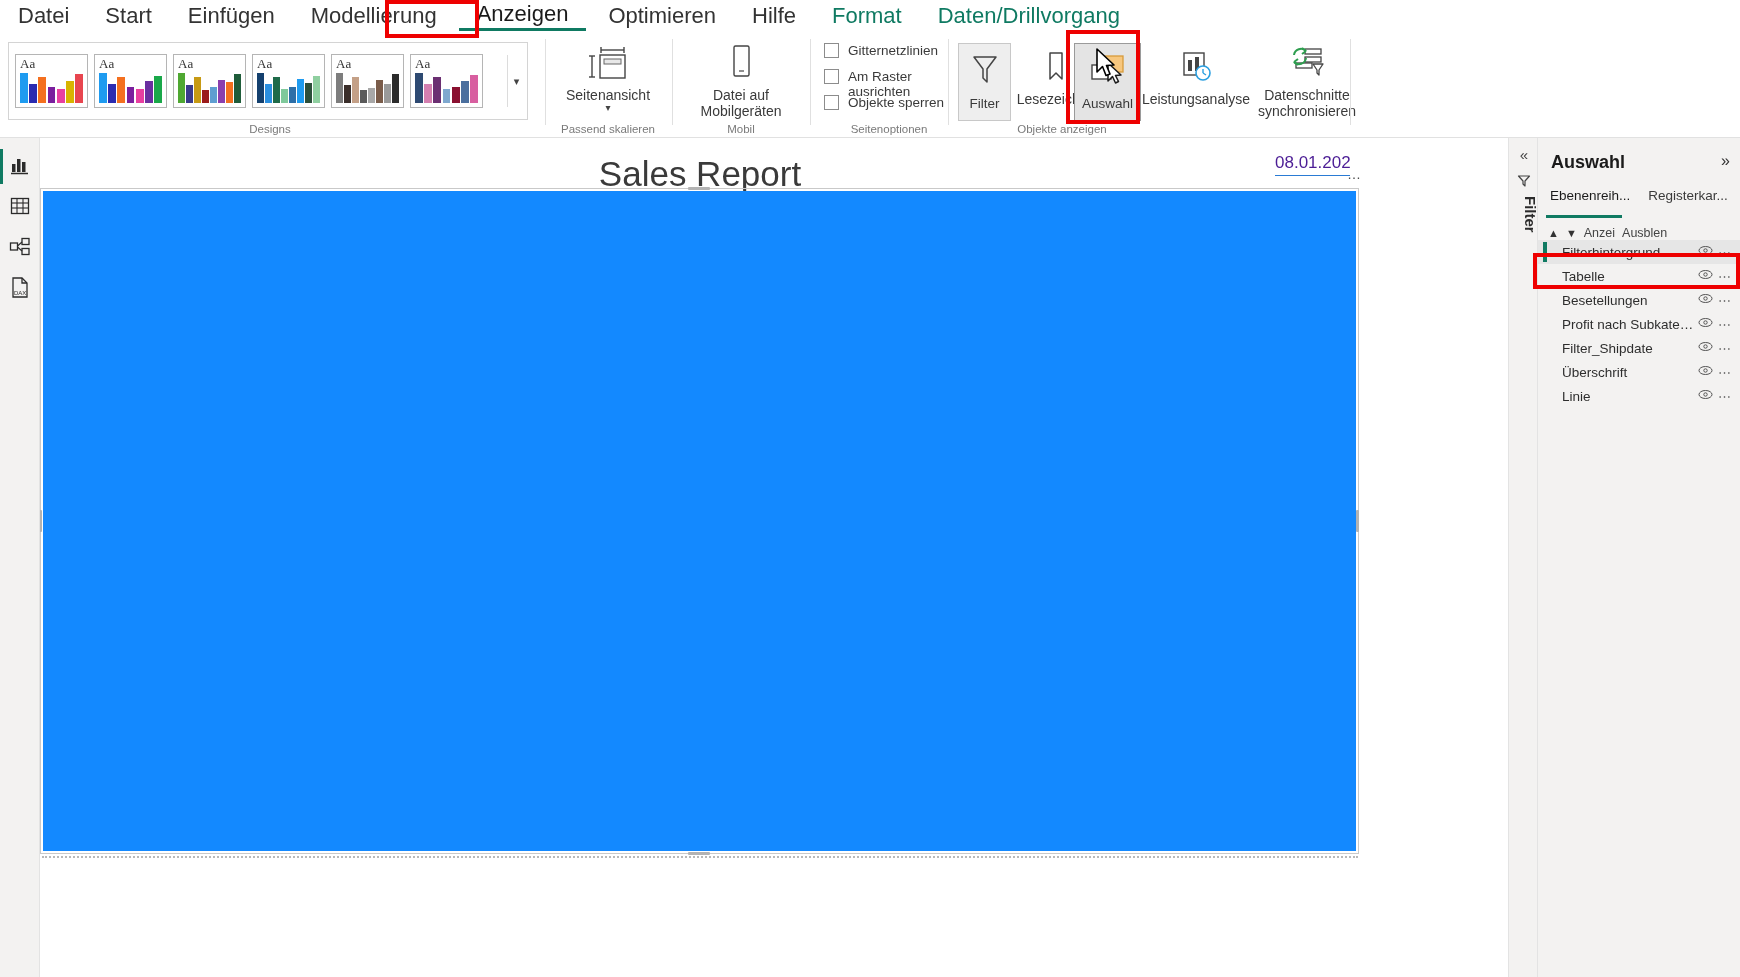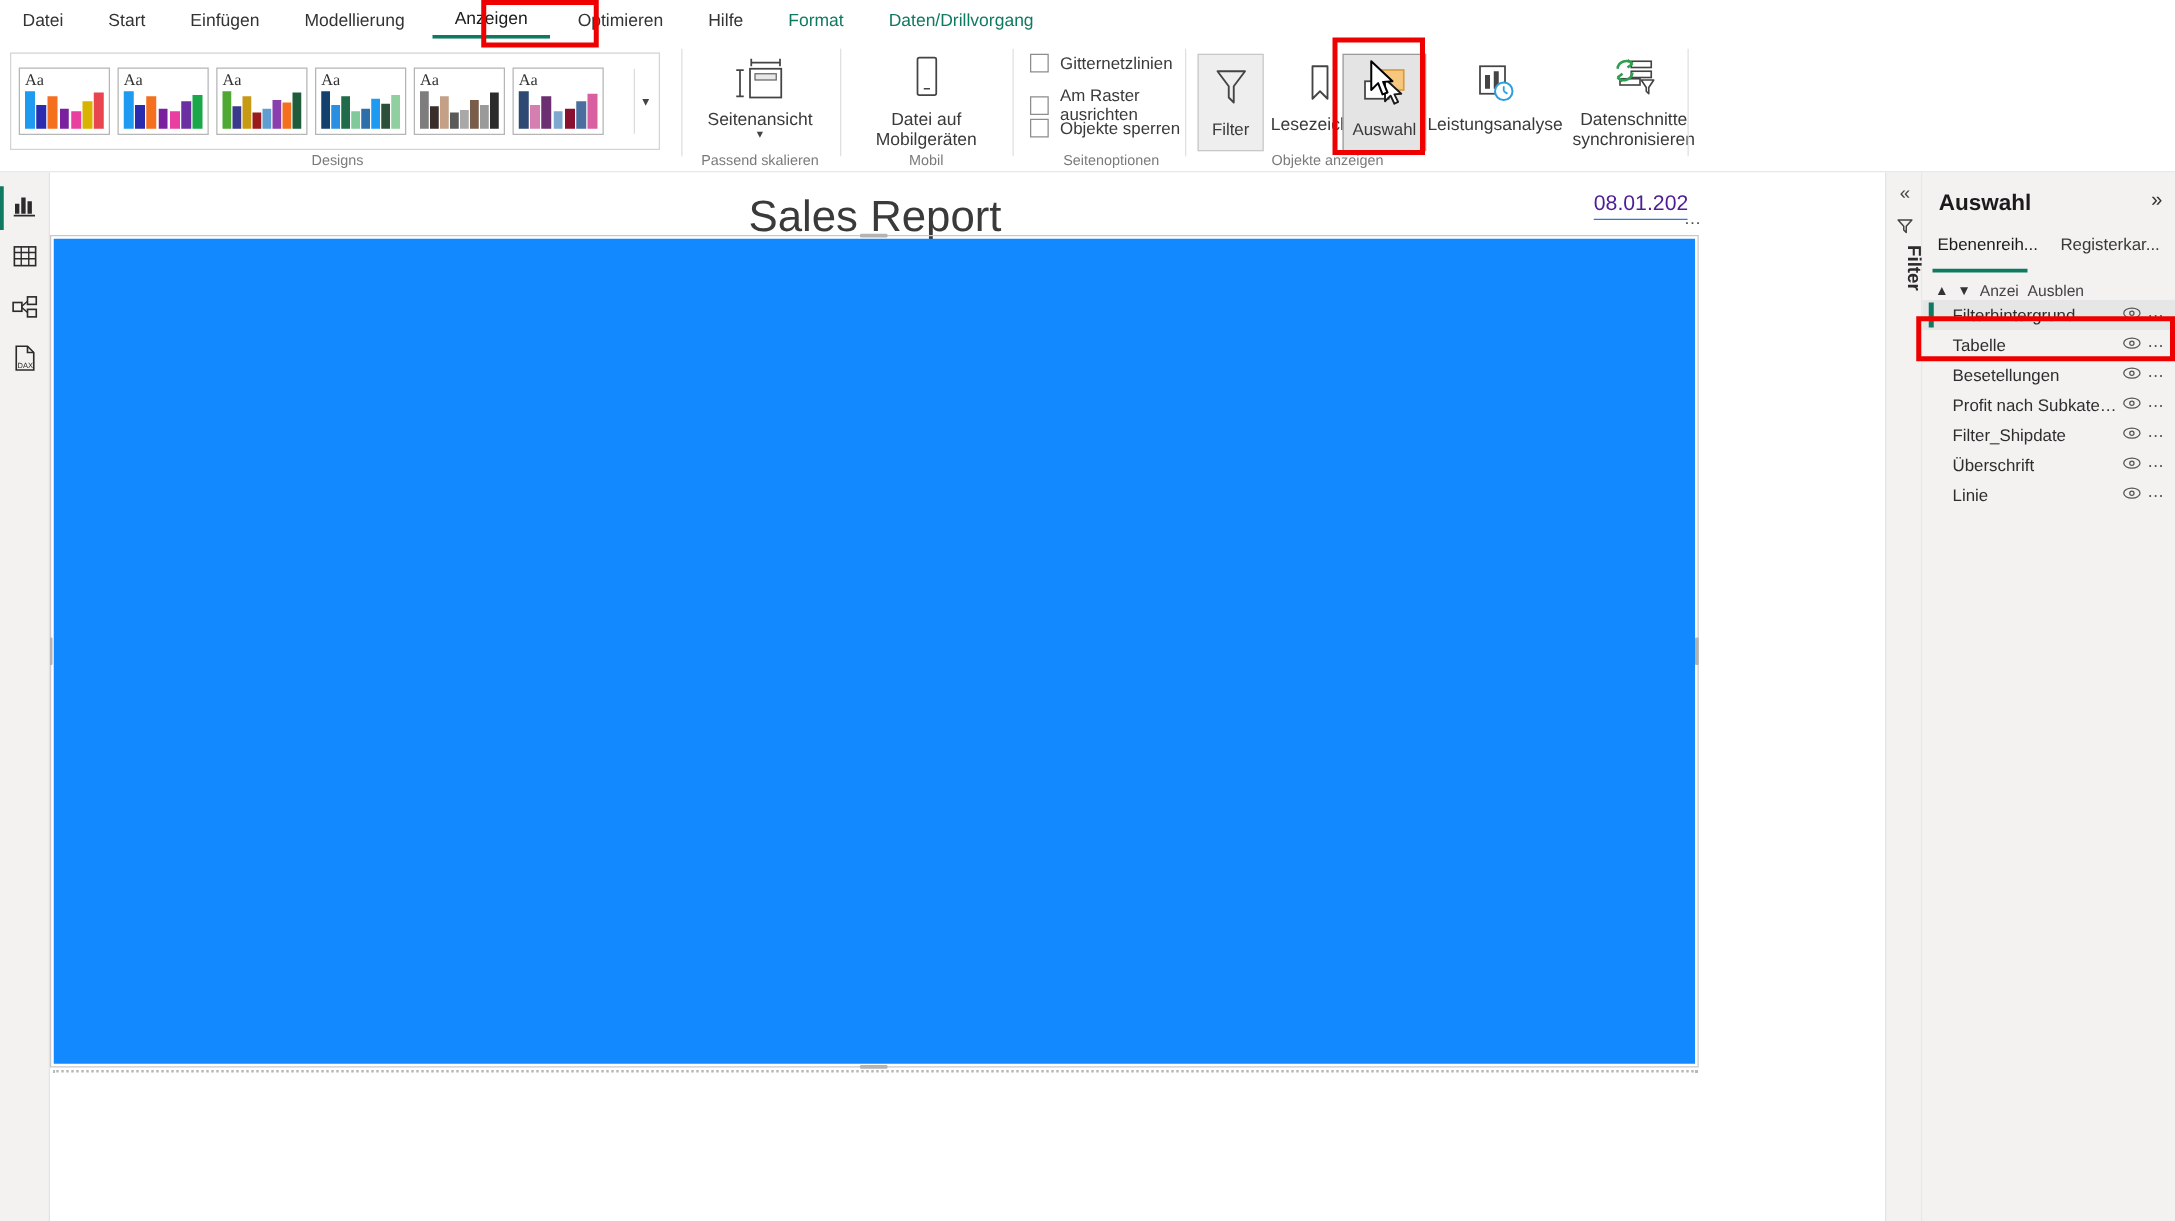--- a/index.html
+++ b/index.html
@@ -12,21 +12,21 @@
   }
 
   
   .menubar {
     position: absolute; top: 0; left: 0;
     width: 1740px; height: 31px;
     background: #ffffff;
     display: flex; align-items: center;
   }
   .menu-item {
-    font-size: 14px; color: #333333;
+    font-size: 22px; color: #333333;
     padding: 0 18px; height: 31px;
     display: flex; align-items: center;
     white-space: nowrap;
   }
   .menu-item.green { color: #0f7a62; }
   .menu-active-wrap {
     position: relative;
     margin: 0 4px;
   }
   .menu-item.active {
@@ -102,21 +102,21 @@
   .rbtn .ico { height: 44px; display:flex; align-items:center; justify-content:center;}
   .rbtn .lbl {
     font-size: 14px; color: #3a3a3a; text-align: center;
     line-height: 16px; margin-top: 2px;
     white-space: nowrap;
   }
   .rbtn .caret { font-size: 10px; color: #444; line-height: 10px; }
 
   
   .cbrow {
-    position: absolute; display: flex; align-items: center;
+    position: absolute; display: flex; align-items: flex-start;
     font-size: 13.5px; color: #3a3a3a;
   }
   .cbbox {
     width: 15px; height: 15px; border: 1px solid #8c8c8c;
     background: #fff; margin-right: 9px; flex: 0 0 auto;
   }
 
   
   .pbtn {
     position: absolute;

